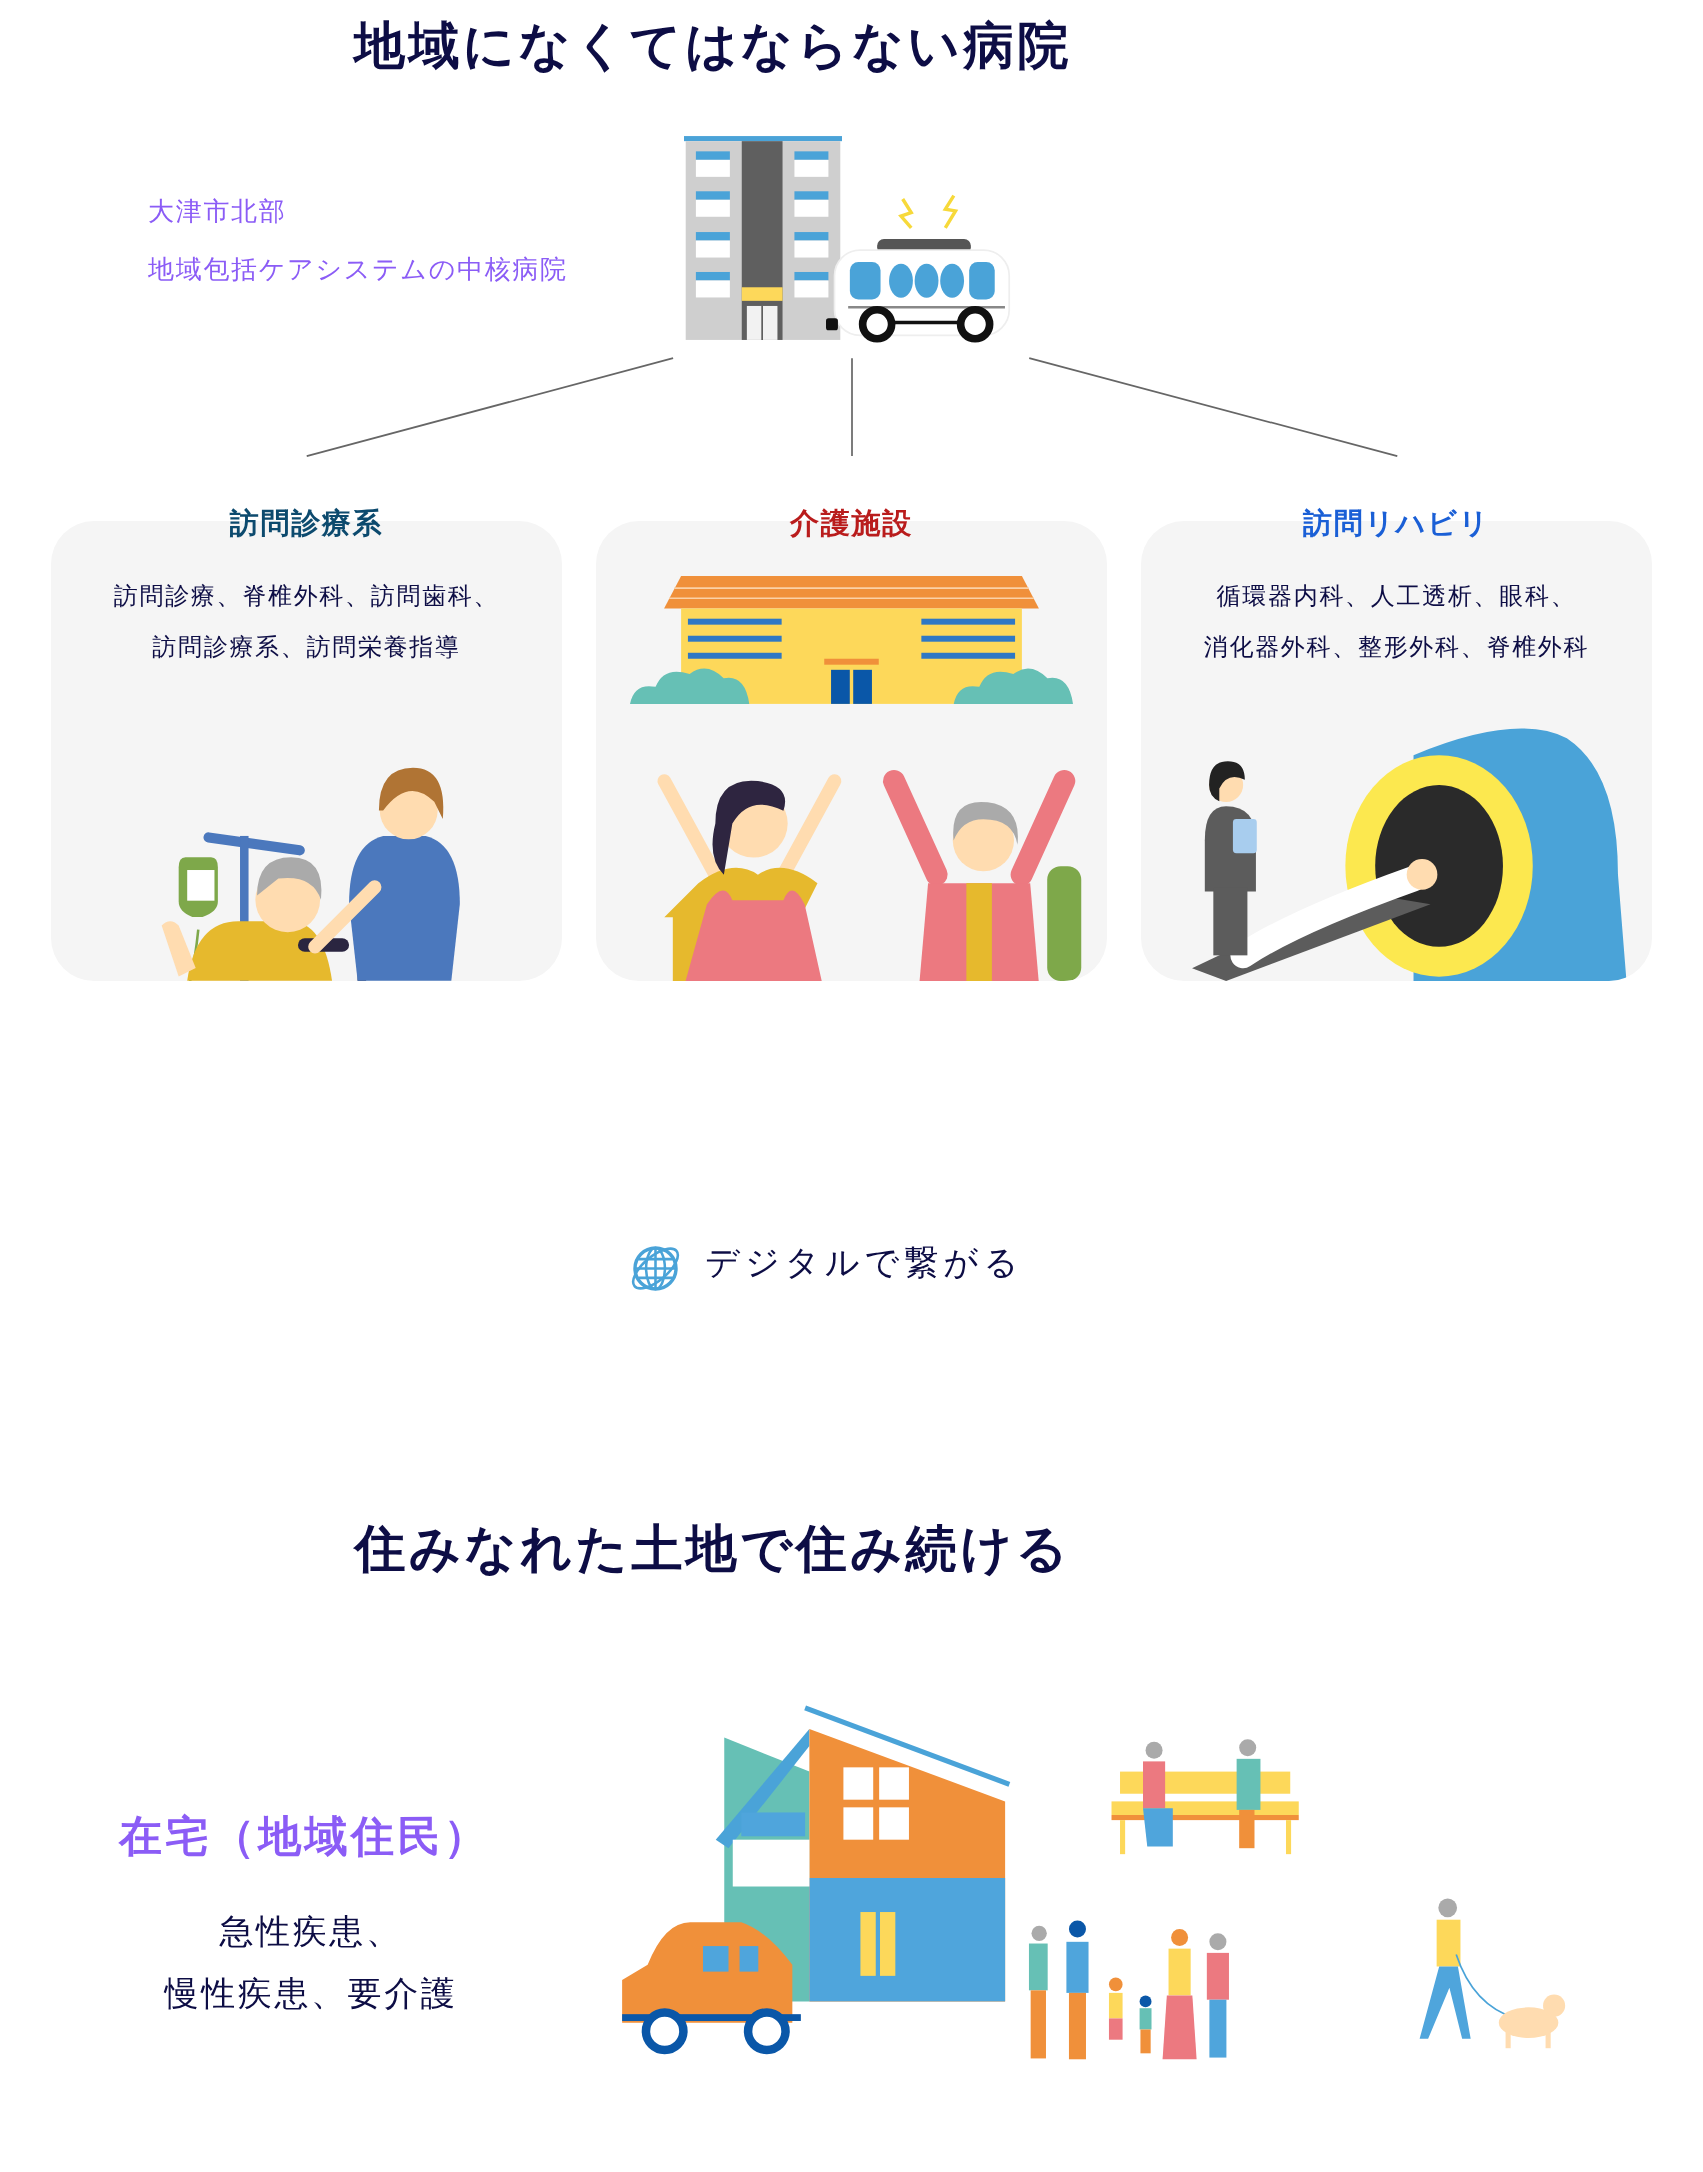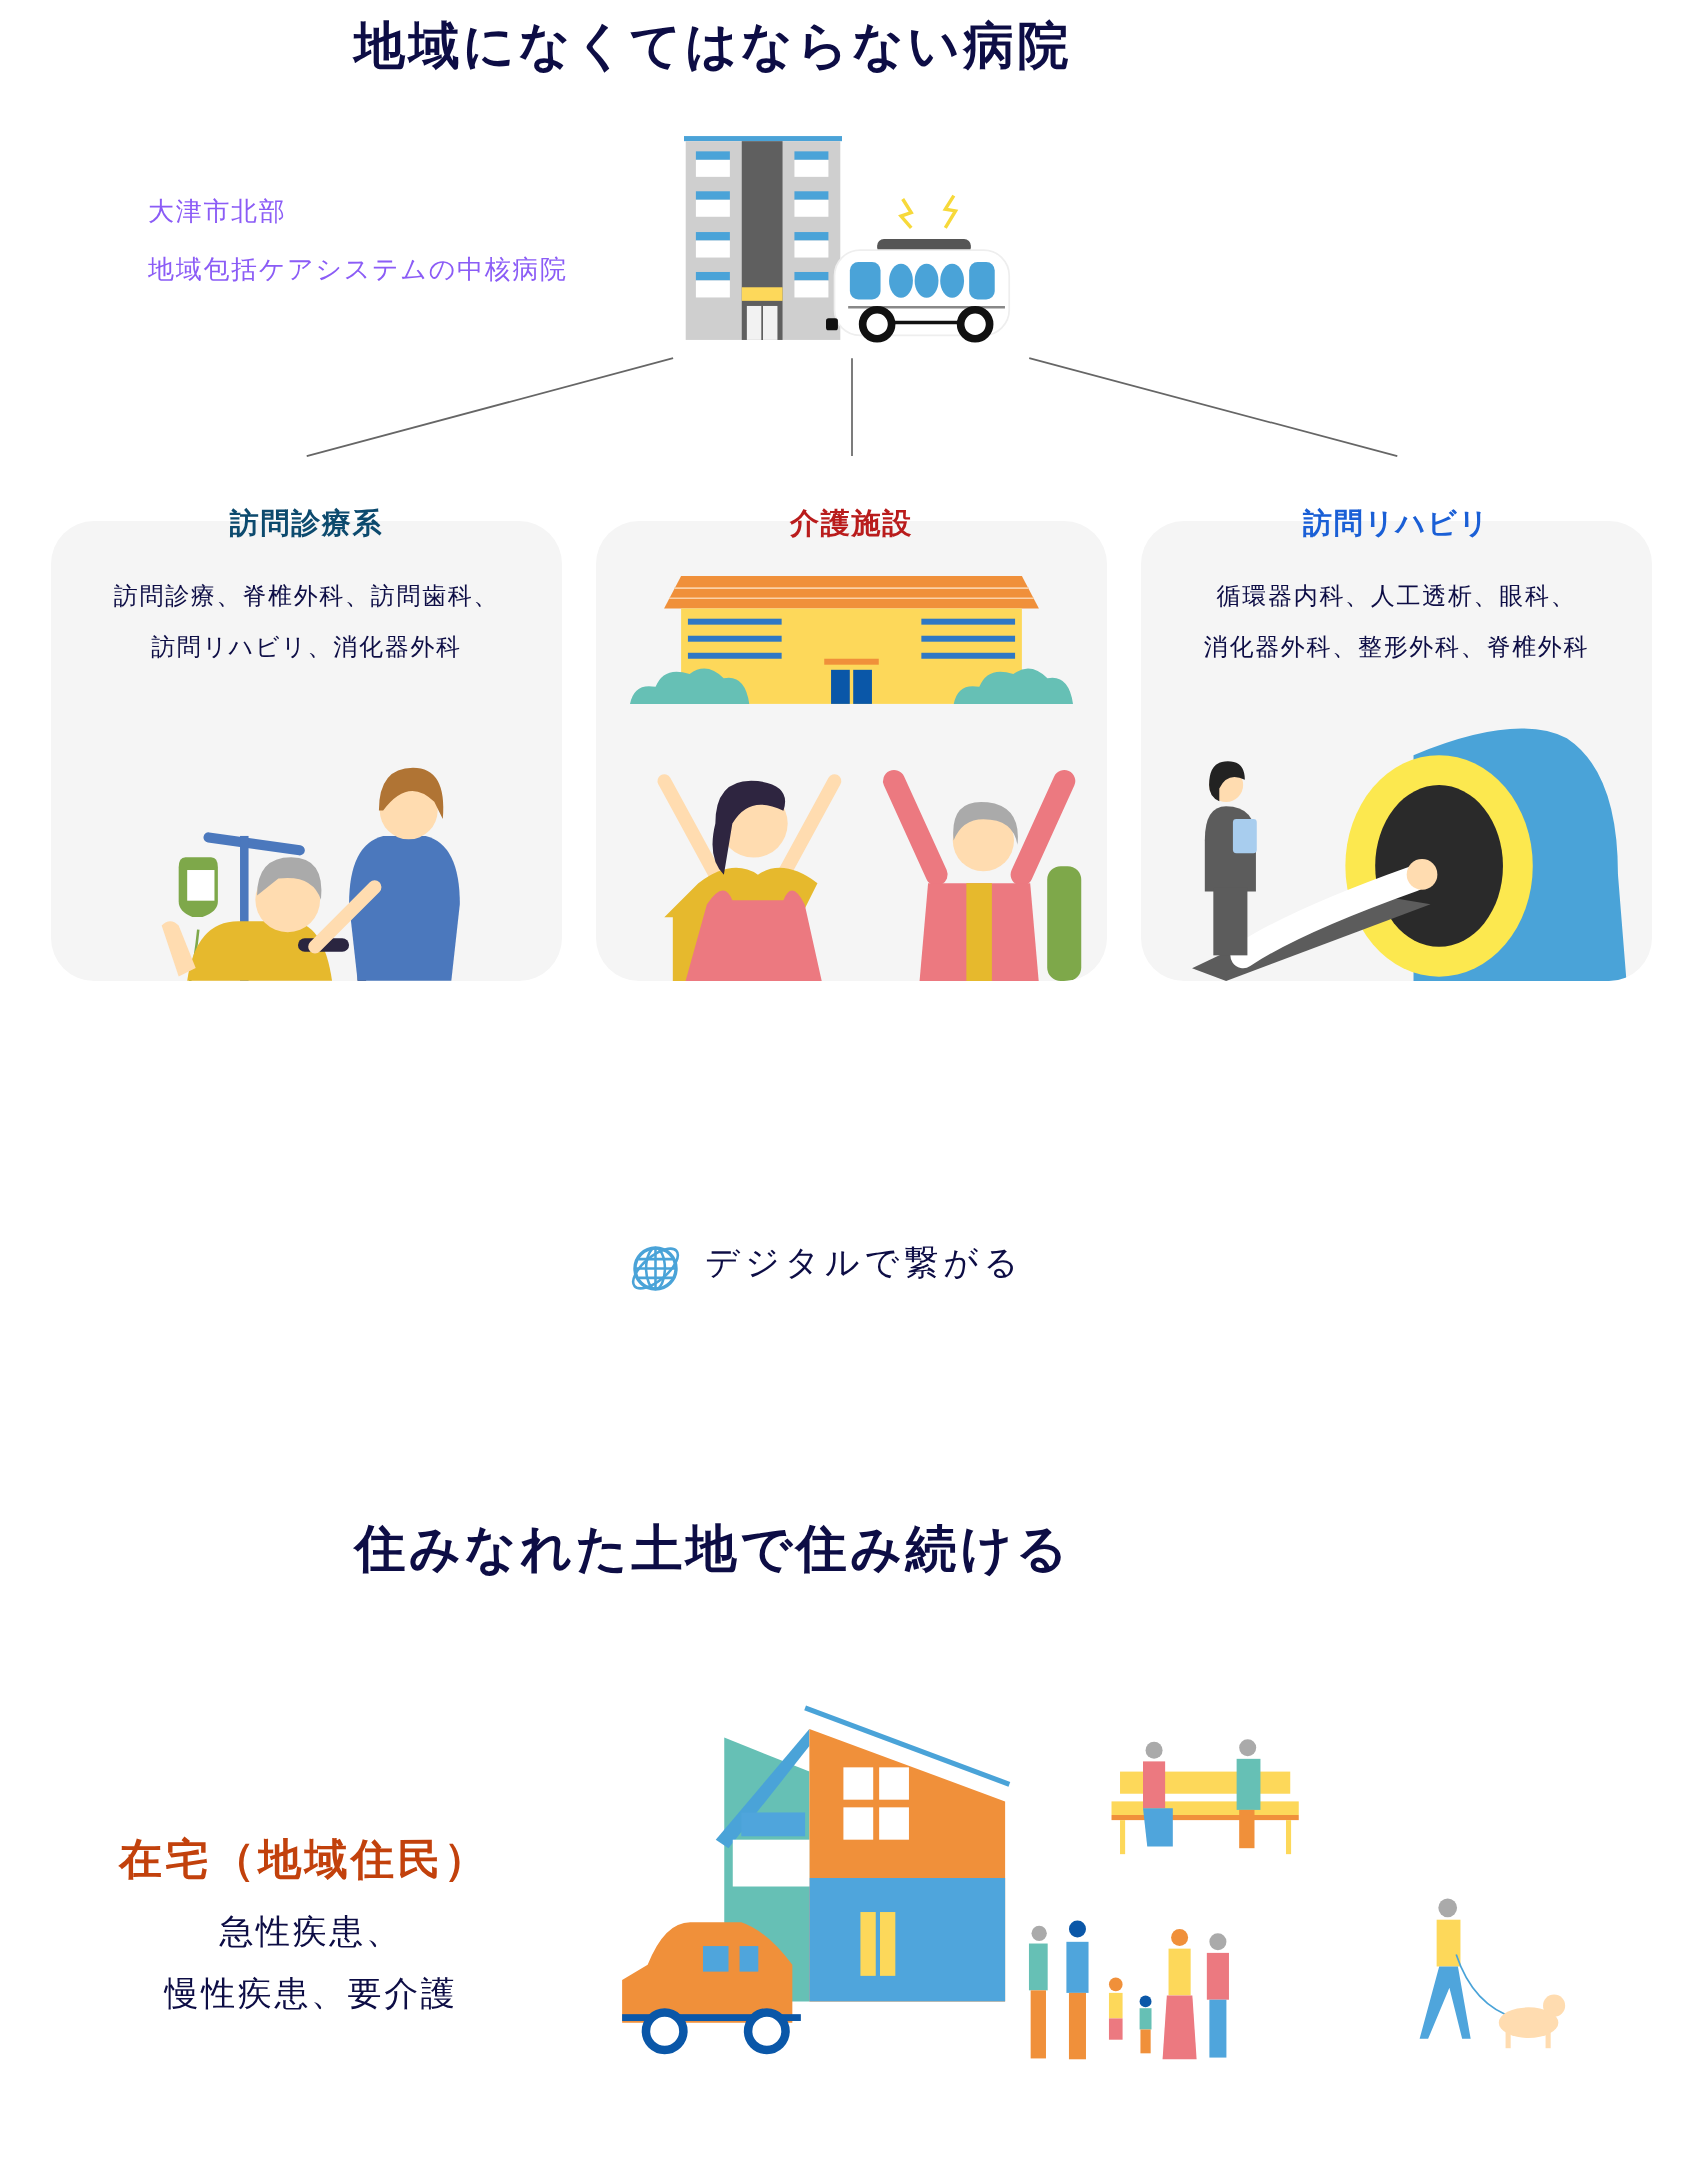--- a/index.html
+++ b/index.html
@@ -5,21 +5,21 @@
   html, body { margin:0; padding:0; background:#ffffff; }
   body { width:1704px; height:2172px; position:relative; overflow:hidden;
          font-family:"DejaVu Sans","Liberation Sans",sans-serif; color:#0d0d45; }
   .abs { position:absolute; }
   .h1 { left:0; width:1426px; text-align:center; font-size:51px; font-weight:bold; letter-spacing:3.4px; color:#0d0d45; }
   .intro { left:148px; font-size:26px; color:#8b5cf6; letter-spacing:1.7px; }
   .card { background:#f5f5f5; border-radius:43px; overflow:hidden; }
   .card-title { text-align:center; font-size:29px; font-weight:bold; letter-spacing:1.7px; width:511px; }
   .card-body { text-align:center; font-size:24px; line-height:51px; color:#0d0d45; letter-spacing:1.7px; width:511px; }
   .digital { font-size:34px; letter-spacing:5.1px; color:#0d0d45; }
-  .home-title { font-size:43px; font-weight:bold; color:#c2410c; letter-spacing:3.4px;margin-top:23px; }
+  .home-title { font-size:43px; font-weight:bold; color:#8b5cf6; letter-spacing:3.4px; }
   .home-body { font-size:34px; color:#0d0d45; text-align:center; width:426px; letter-spacing:2.6px; line-height:61px; }
   svg { display:block; }
 </style>
 </head>
 <body>
 
 <div class="abs h1" style="top:12px;">地域になくてはならない病院</div>
 
 <div class="abs intro" style="top:194px;">大津市北部</div>
 <div class="abs intro" style="top:252px;">地域包括ケアシステムの中核病院</div>
@@ -100,21 +100,21 @@
 
       <path d="M330 110 q-40 10 -40 80 l10 90 h110 l10 -90 q0 -70 -40 -80z" fill="#4b78bd"></path>
       <circle cx="360" cy="80" r="34" fill="#ffdcb0"></circle>
       <path d="M325 80 q0 -50 40 -50 q40 0 35 60 l-10 -20 q-30 -30 -60 10z" fill="#b07434"></path>
       <path d="M320 170 l-70 70" stroke="#ffdcb0" stroke-width="16" stroke-linecap="round"></path>
     </svg>
   </div>
 </div>
 <div class="abs card-title" style="left:51px; top:504px; color:#0c4a6e;">訪問診療系</div>
 <div class="abs card-body" style="left:51px; top:571px;">訪問診療、脊椎外科、訪問歯科、</div>
-<div class="abs card-body" style="left:51px; top:622px;">訪問リハビリ、消化器外科</div>
+<div class="abs card-body" style="left:51px; top:622px;">訪問診療系、訪問栄養指導</div>
 
 <div class="abs card" style="left:596px; top:521px; width:511px; height:460px;">
   <div class="abs" style="left:34px; top:55px;">
     <svg width="443" height="128" viewBox="0 0 520 150">
       <polygon points="60,0 460,0 480,38 40,38" fill="#f0903a"></polygon>
       <line x1="52" y1="14" x2="468" y2="14" stroke="#fbd1a6" stroke-width="2"></line>
       <line x1="46" y1="26" x2="474" y2="26" stroke="#fbd1a6" stroke-width="2"></line>
       <rect x="60" y="38" width="400" height="112" fill="#fdd85a"></rect>
       <g fill="#2f78c4">
         <rect x="68" y="50" width="110" height="7"></rect>

